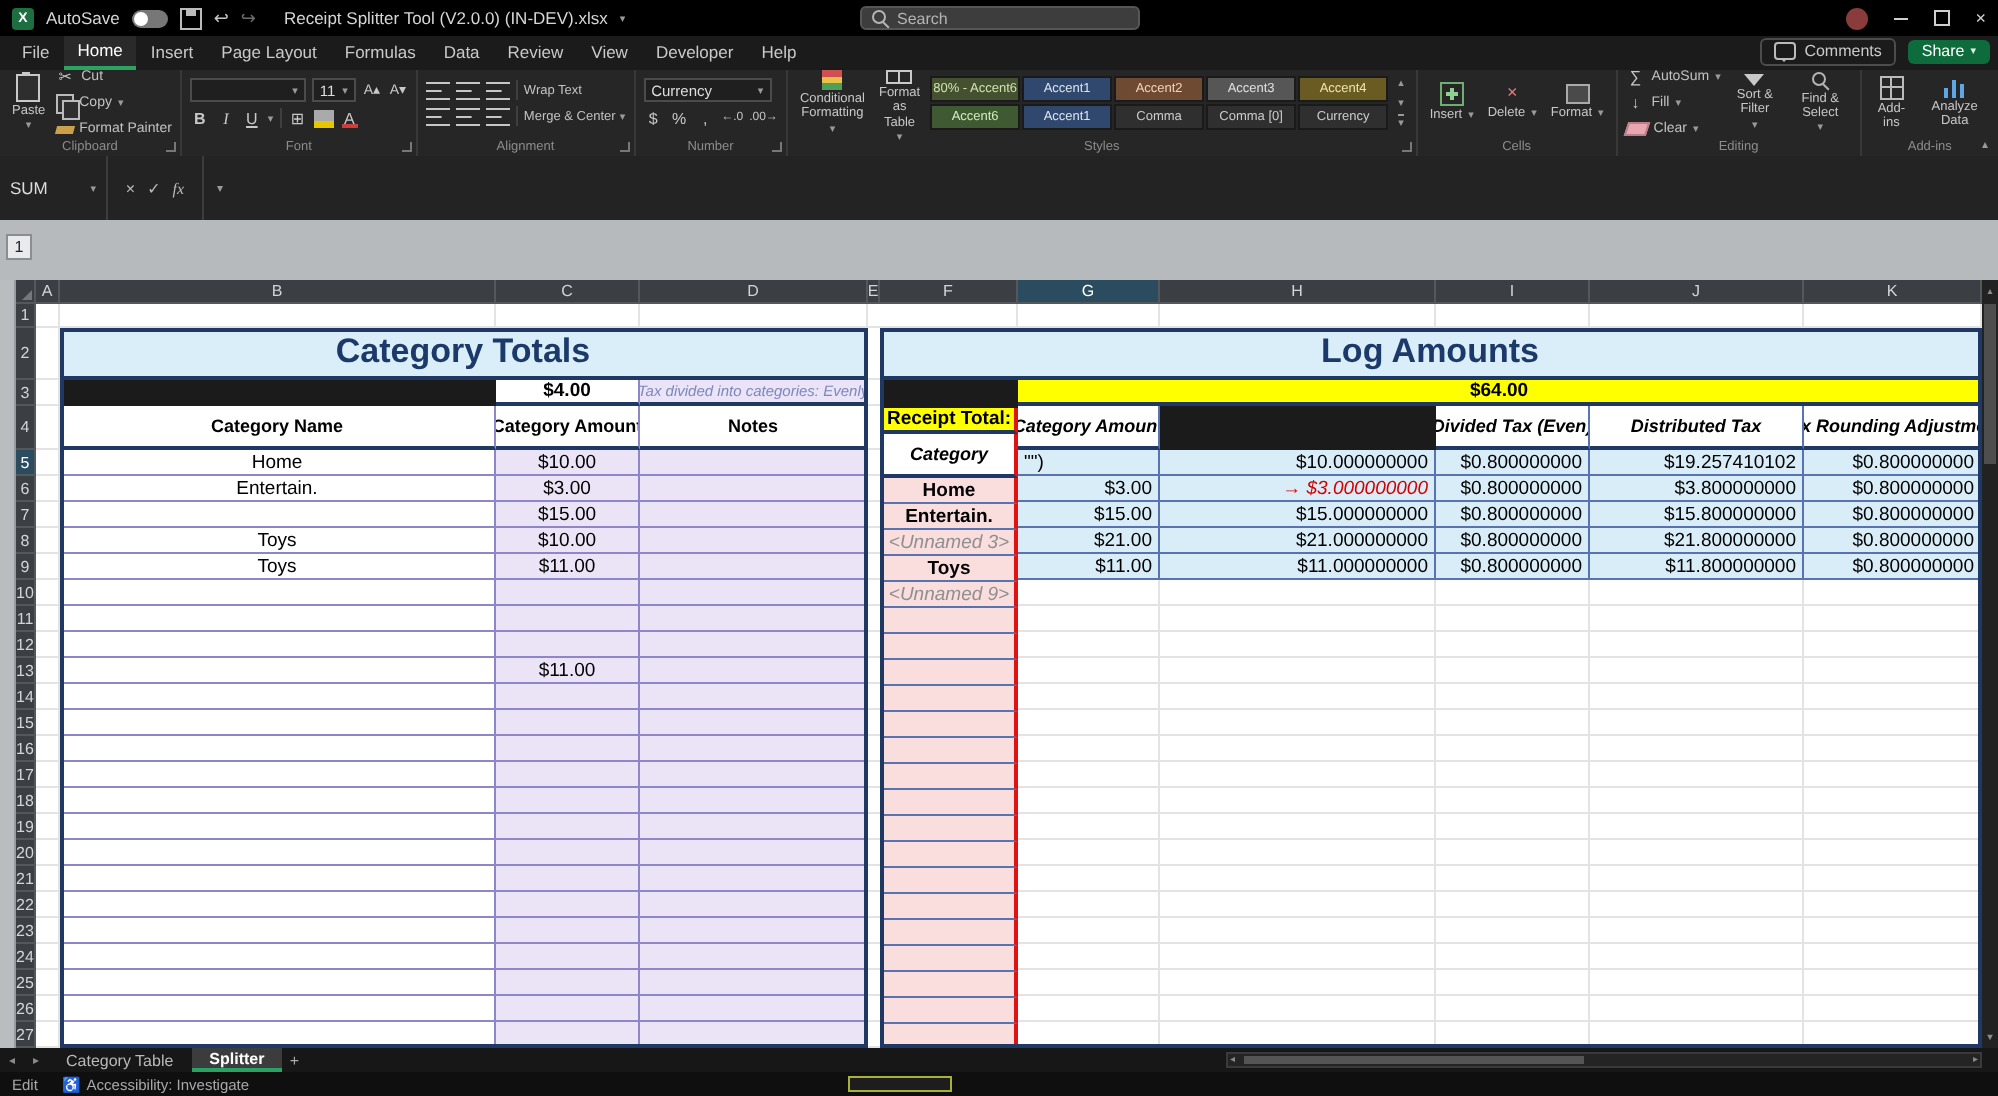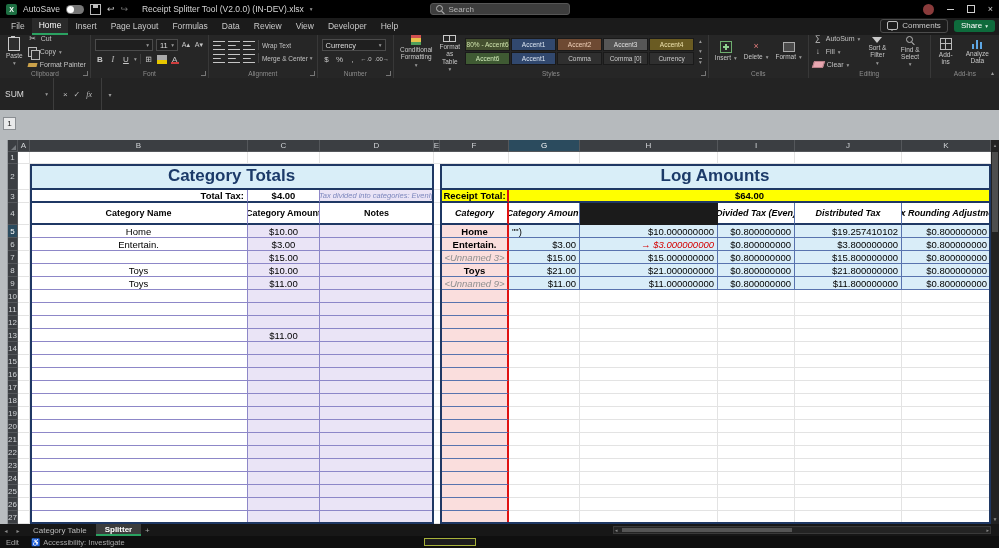--- a/index.html
+++ b/index.html
@@ -117,21 +117,21 @@
   #sheet>div{position:absolute;box-sizing:border-box;}
   .cell{background:#fff;border-right:1px solid #e3e3e3;border-bottom:1px solid #e3e3e3;display:flex;
     align-items:center;padding:0 3px;font-size:9.5px;color:#000;overflow:hidden;white-space:nowrap;}
   .ltb{border-right-color:#8d87c8;border-bottom-color:#8d87c8;}
   .rtb{border-right-color:#5873ae;border-bottom-color:#5873ae;}
   .lav{background:#eae4f6;}.pink{background:#fadedd;}.cyan{background:#d9edf8;}.yellow{background:#ffff00;}
   .ttl{background:#d9eef8;color:#1c3a69;font-weight:bold;font-size:17px;justify-content:center;
     border-bottom:2px solid #1f3864;border-right-color:#8d87c8;}
   .hdr{font-weight:bold;font-size:9px;}
   .thickb{border-bottom:2px solid #1f3864;}
-  .redl{border-left:2px solid #e01212;}.redr{border-right:2px solid #e01212;}
+  .redl{border-left:2px solid #e01212;margin-top:14px;}.redr{border-right:2px solid #e01212;}
   .note{font-size:7.5px;font-style:italic;color:#7c87bd;}
   .unnamed{color:#8f8f8f;font-style:italic;}
   .redtx{color:#d40000;font-style:italic;}
   .ctr{justify-content:center;}.right{justify-content:flex-end;}.bold{font-weight:bold;}.ital{font-style:italic;}
   .colhdr,.rowhdr,.corner{background:#3b3e42;color:#d2d5d8;font-size:8px;display:flex;align-items:center;
     justify-content:center;border-right:1px solid #54575b;border-bottom:1px solid #54575b;}
   .selhdr{background:#2b4b5e;color:#fff;}
   .corner::after{content:'';position:absolute;right:1px;bottom:1px;border-left:5px solid transparent;border-bottom:5px solid #75797d;}
   .gutter{background:#b9bdc0;border-right:1px solid #989ca0;}
   .ltoutline,.rtoutline{border:2px solid #1f3864;pointer-events:none;background:transparent;}
@@ -473,21 +473,20 @@
     <div class="cell" style="left: 509px; top: 152px; width: 71px; height: 12px;"></div>
     <div class="cell" style="left: 580px; top: 152px; width: 138px; height: 12px;"></div>
     <div class="cell" style="left: 718px; top: 152px; width: 77px; height: 12px;"></div>
     <div class="cell" style="left: 795px; top: 152px; width: 107px; height: 12px;"></div>
     <div class="cell" style="left: 902px; top: 152px; width: 89px; height: 12px;"></div>
     <div class="cell" style="left: 18px; top: 164px; width: 12px; height: 26px;"></div>
     <div class="cell ttl" style="left: 30px; top: 164px; width: 404px; height: 26px;">Category Totals</div>
     <div class="cell" style="left: 434px; top: 164px; width: 6px; height: 26px;"></div>
     <div class="cell ttl" style="left: 440px; top: 164px; width: 551px; height: 26px;">Log Amounts</div>
     <div class="cell" style="left: 18px; top: 190px; width: 12px; height: 13px;"></div>
-    <div class="cell ltb bold right thickb" style="left: 30px; top: 190px; width: 218px; height: 13px;">Total Tax:</div>
     <div class="cell ltb bold ctr thickb" style="left: 248px; top: 190px; width: 72px; height: 13px;">$4.00</div>
     <div class="cell ltb lav note ctr thickb" style="left: 320px; top: 190px; width: 114px; height: 13px;">(Tax divided into categories: Evenly)</div>
     <div class="cell" style="left: 434px; top: 190px; width: 6px; height: 13px;"></div>
     <div class="cell yellow bold ctr redl redr thickb" style="left: 440px; top: 190px; width: 69px; height: 13px;">Receipt Total:</div>
     <div class="cell yellow bold ctr thickb" style="left: 509px; top: 190px; width: 482px; height: 13px;">$64.00</div>
     <div class="cell" style="left: 18px; top: 203px; width: 12px; height: 22px;"></div>
     <div class="cell ltb hdr ctr thickb" style="left: 30px; top: 203px; width: 218px; height: 22px;">Category Name</div>
     <div class="cell ltb hdr ctr thickb" style="left: 248px; top: 203px; width: 72px; height: 22px;">Category Amount</div>
     <div class="cell ltb hdr ctr thickb" style="left: 320px; top: 203px; width: 114px; height: 22px;">Notes</div>
     <div class="cell" style="left: 434px; top: 203px; width: 6px; height: 22px;"></div>

